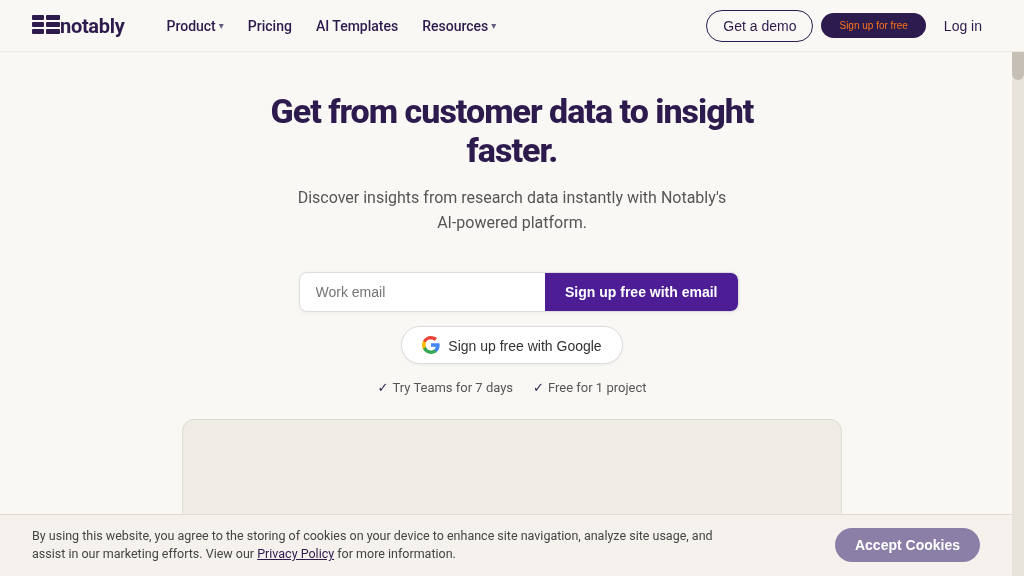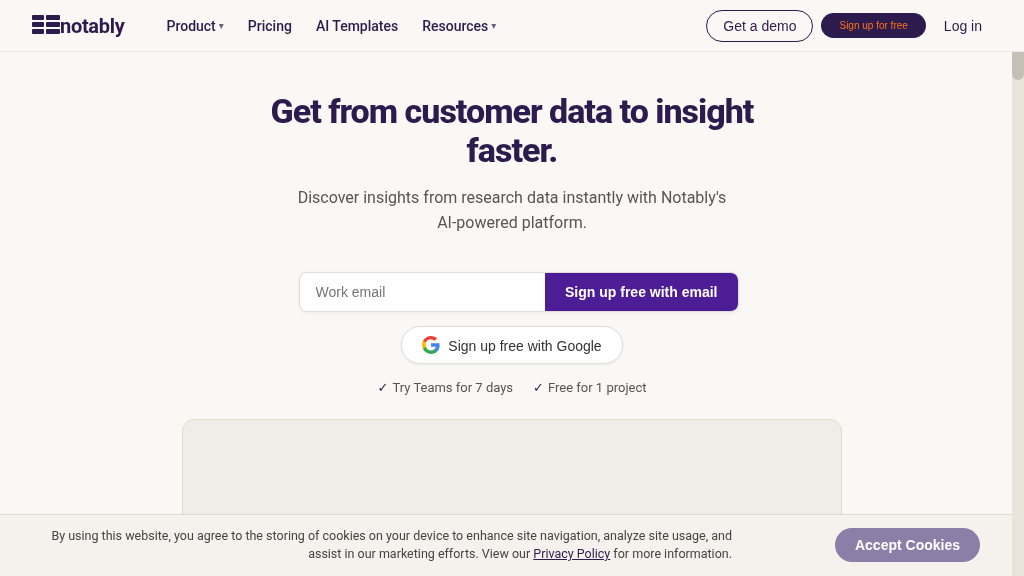--- a/index.html
+++ b/index.html
@@ -255,21 +255,20 @@
       align-items: center;
       justify-content: space-between;
       gap: 20px;
     }
 
     .cookie-text {
       font-size: 12.5px;
       color: #444;
       line-height: 1.5;
       max-width: 700px;
-      text-align: right;
     }
 
     .cookie-text a {
       color: #2d1b4e;
       text-decoration: underline;
       cursor: pointer;
     }
 
     .btn-accept-cookies {
       padding: 9px 20px;

